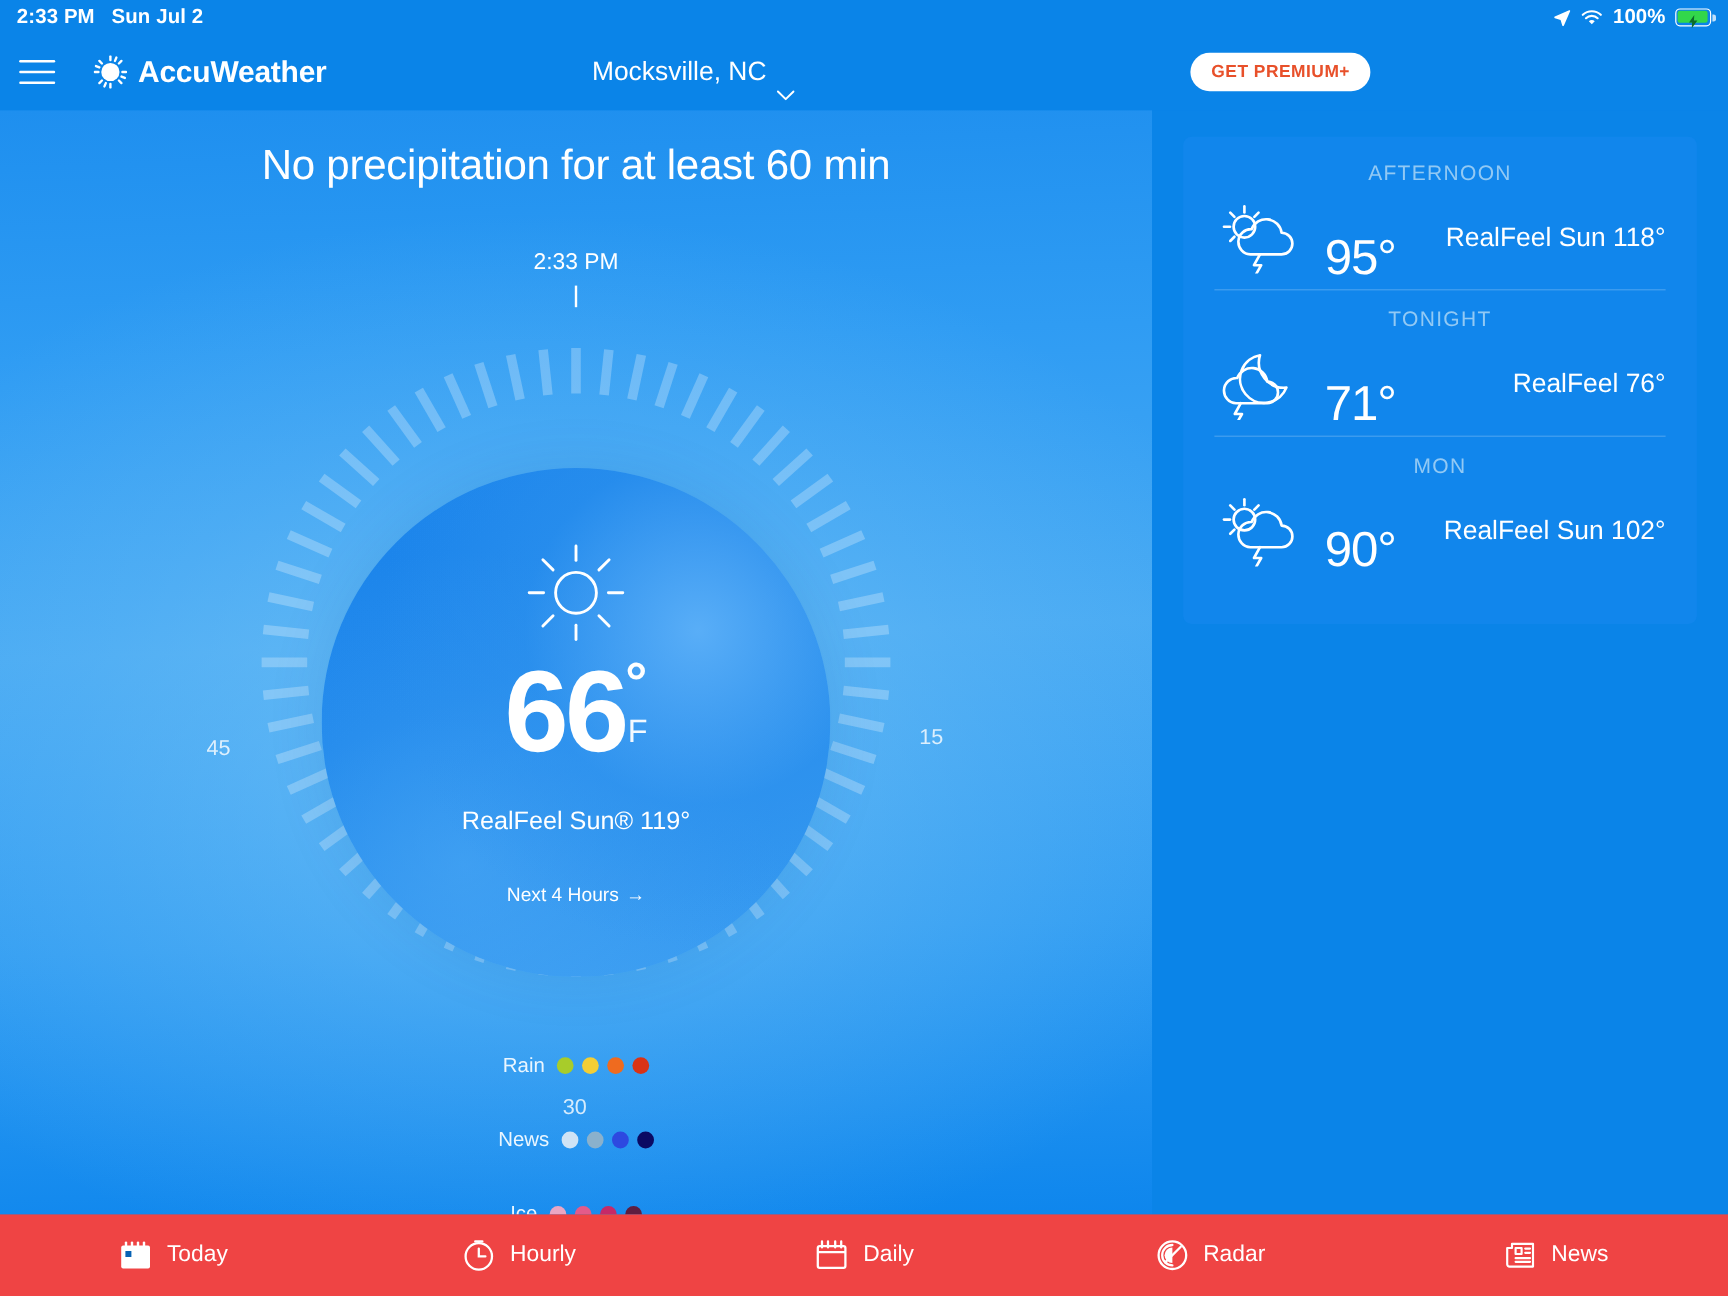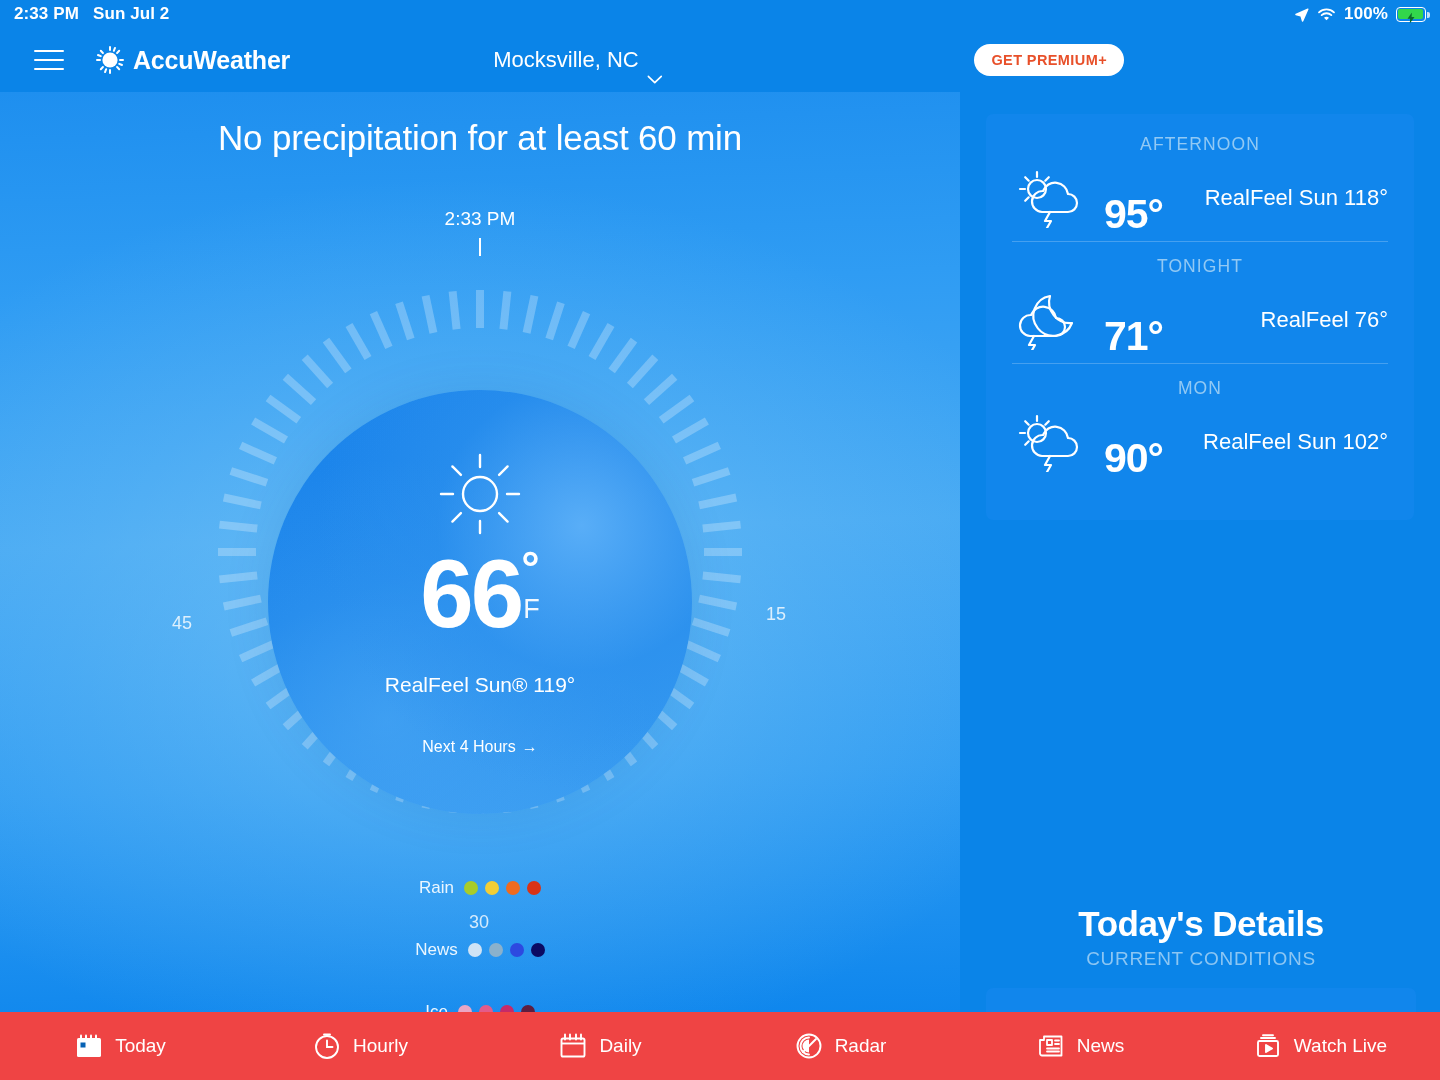--- a/index.html
+++ b/index.html
@@ -29,21 +29,21 @@
   .batt::after{
     content:""; position:absolute; right:-4.5px; top:4px; width:2.5px; height:6px;
     background:rgba(255,255,255,.75); border-radius:0 2px 2px 0;
   }
   .batt-fill{ position:absolute; left:1.4px; top:1.4px; bottom:1.4px; width:25px; background:#32d74b; border-radius:2px; }
   .batt-bolt{ position:absolute; left:50%; top:50%; transform:translate(-50%,-50%); width:9px; height:11px; }
 
   
   .appbar {
     position:absolute; top:28px; left:0; width:1156px; height:64px;
-    display:flex; align-items:center; padding:0 32px;
+    display:flex; align-items:center; padding:0 14px;
   }
   .hamburger { width:34px; height:26px; display:flex; flex-direction:column; justify-content:center; gap:7px; cursor:pointer; padding-left:2px;}
   .hamburger i { display:block; height:2px; background:#fff; border-radius:2px; }
   .hamburger i:nth-child(1){ width:30px; }
   .hamburger i:nth-child(2){ width:30px; }
   .hamburger i:nth-child(3){ width:30px; }
   .brand { display:flex; align-items:center; gap:9px; margin-left:30px; }
   .brand-logo { width:28px; height:28px; }
   .brand-text { font-size:25px; font-weight:700; letter-spacing:-.2px; }
   .location {
@@ -124,21 +124,21 @@
   
   .right { position:absolute; top:92px; left:960px; width:480px; height:920px; background:#0a84e8; overflow:hidden;text-align:center; }
   .fcard {
     position:absolute; top:22px; left:26px; width:428px; height:406px;
     background:#1186ec; border-radius:7px; padding:0 26px;
   }
   .frow { position:relative; }
   .frow .ftitle { font-size:17.5px; font-weight:500; letter-spacing:1.1px; color:#92c9f4; }
   .frow .fbody { display:flex; align-items:center; height:86px; }
   .frow .ficon { width:76px; height:60px; flex:0 0 76px; }
-  .frow .ftemp { font-size:41px; font-weight:700; letter-spacing:-1px; margin-left:16px;margin-top:33px; }
+  .frow .ftemp { font-size:41px; font-weight:400; letter-spacing:-1px; margin-left:16px;margin-top:33px; }
   .frow .freal { margin-left:auto; font-size:22px; font-weight:400; }
   .fdiv { height:1px; background:rgba(255,255,255,.22); }
   .fr1 { padding-top:20px; }
   .fr2 { padding-top:14px; }
   .fr3 { padding-top:14px; }
 
   
   .details { position:absolute; top:812px; left:26px; width:430px; }
   .details h2 { font-size:35px; font-weight:700; letter-spacing:-.5px; }
   .details .sub { margin-top:4px; font-size:19px; font-weight:400; letter-spacing:.7px; color:#8cc6f3; }
@@ -430,25 +430,20 @@
                   <path d="M30 44h26a9 9 0 0 0 0-18 13 13 0 0 0-25-3 8 8 0 0 0-1 21z"></path>
                   <path d="M38 44l-5 9h6l-4 7"></path>
                 </g>
               </svg></span>
             <span class="ftemp">90°</span>
             <span class="freal">RealFeel Sun 102°</span>
           </div>
         </div>
       </div>
 
-    <div class="details">
-      <h2>Today's Details</h2>
-      <div class="sub">CURRENT CONDITIONS</div>
-      <div class="stub"></div>
-    </div>
   </div>
 
   <div class="nav" id="bottomnav">
       <div class="nav-item">
         <span class="nav-ico"><svg viewBox="0 0 30 30" width="30" height="30">
             <g fill="#fff">
               <rect x="3" y="7" width="24" height="19" rx="1.6"></rect>
               <rect x="6" y="3.5" width="2" height="5" rx="1"></rect>
               <rect x="11" y="3.5" width="2" height="5" rx="1"></rect>
               <rect x="16" y="3.5" width="2" height="5" rx="1"></rect>
@@ -492,25 +487,15 @@
       <div class="nav-item">
         <span class="nav-ico"><svg viewBox="0 0 30 30" width="30" height="30">
             <g stroke="#fff" stroke-width="1.8" fill="none" stroke-linejoin="round">
               <path d="M8 5.5h17.5v19H6a2 2 0 0 1-2-2V9h4z"></path>
               <rect x="11" y="9" width="5" height="5"></rect>
               <path d="M19 9.5h4M19 13h4M11 17.5h12M11 20.5h12" stroke-linecap="round"></path>
             </g>
           </svg></span>
         <span class="nav-label">News</span>
       </div>
-      <div class="nav-item">
-        <span class="nav-ico"><svg viewBox="0 0 30 30" width="30" height="30">
-            <g stroke="#fff" stroke-width="1.9" fill="none" stroke-linecap="round" stroke-linejoin="round">
-              <rect x="5" y="10" width="20" height="15" rx="1.5"></rect>
-              <path d="M8 7h14M10 4.3h10"></path>
-              <path d="M13 14l6 3.5-6 3.5z" fill="#fff"></path>
-            </g>
-          </svg></span>
-        <span class="nav-label">Watch Live</span>
-      </div>
     </div>
 
 </div>
 
 </body></html>

